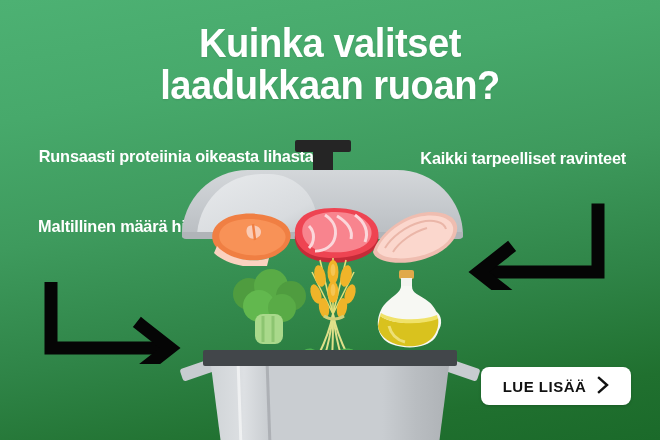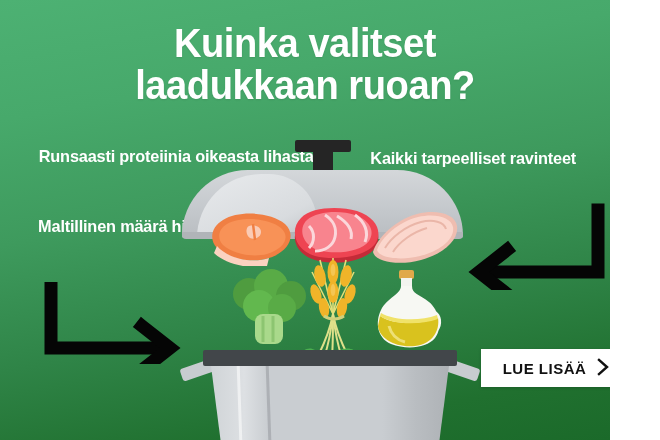--- a/index.html
+++ b/index.html
@@ -1,21 +1,21 @@
 <!DOCTYPE html>
 <html><head>
 <meta charset="utf-8">
 <style>
   html,body{margin:0;padding:0;}
   body{
     width:660px;height:440px;overflow:hidden;
     font-family:"Liberation Sans", sans-serif;
   }
   #banner{
-    position:relative;width:610px;height:440px;overflow:hidden;
+    position:relative;width:660px;height:440px;overflow:hidden;
     background:linear-gradient(170deg,#4db173 0%,#47a96b 22%,#3e9a5d 45%,#2f8447 68%,#20702f 88%,#1b6a2a 100%);
   }
 
   
   .title{
     position:absolute;left:0;right:0;top:22px;
     text-align:center;color:#ffffff;
     font-weight:700;font-size:41px;line-height:1.03;
     letter-spacing:-0.5px;
     transform:scaleX(0.93);
@@ -80,22 +80,22 @@
   .pot-body{
     position:absolute;left:36px;top:238px;width:238px;height:74px;
     background:linear-gradient(90deg,#d0d4d7 0%,#dde0e3 14%,#c9cdd1 24%,#c9cdd1 72%,#b9bdc1 86%,#aeb2b6 100%);
     clip-path:polygon(0 0,100% 0,96% 100%,4% 100%);
   }
   .pot-seam-a{position:absolute;left:63px;top:238px;width:3px;height:74px;background:rgba(255,255,255,.55);transform:skewX(2deg);}
   .pot-seam-b{position:absolute;left:92px;top:238px;width:3px;height:74px;background:rgba(120,124,128,.35);transform:skewX(2deg);}
 
   
   .cta{
-    position:absolute;left:481px;top:349px;width:150px;height:38px;
-    background:#ffffff;border-radius:0;border:0;
+    position:absolute;left:481px;top:367px;width:150px;height:38px;
+    background:#ffffff;border-radius:8px;border:0;
     display:flex;align-items:center;justify-content:center;gap:11px;
     cursor:pointer;box-shadow:0 1px 3px rgba(0,0,0,.18);
   }
   .cta-label{
     color:#111111;font-weight:700;font-size:15px;letter-spacing:0.5px;
     font-family:"Liberation Sans", sans-serif;
   }
 </style>
 </head>
 <body>

